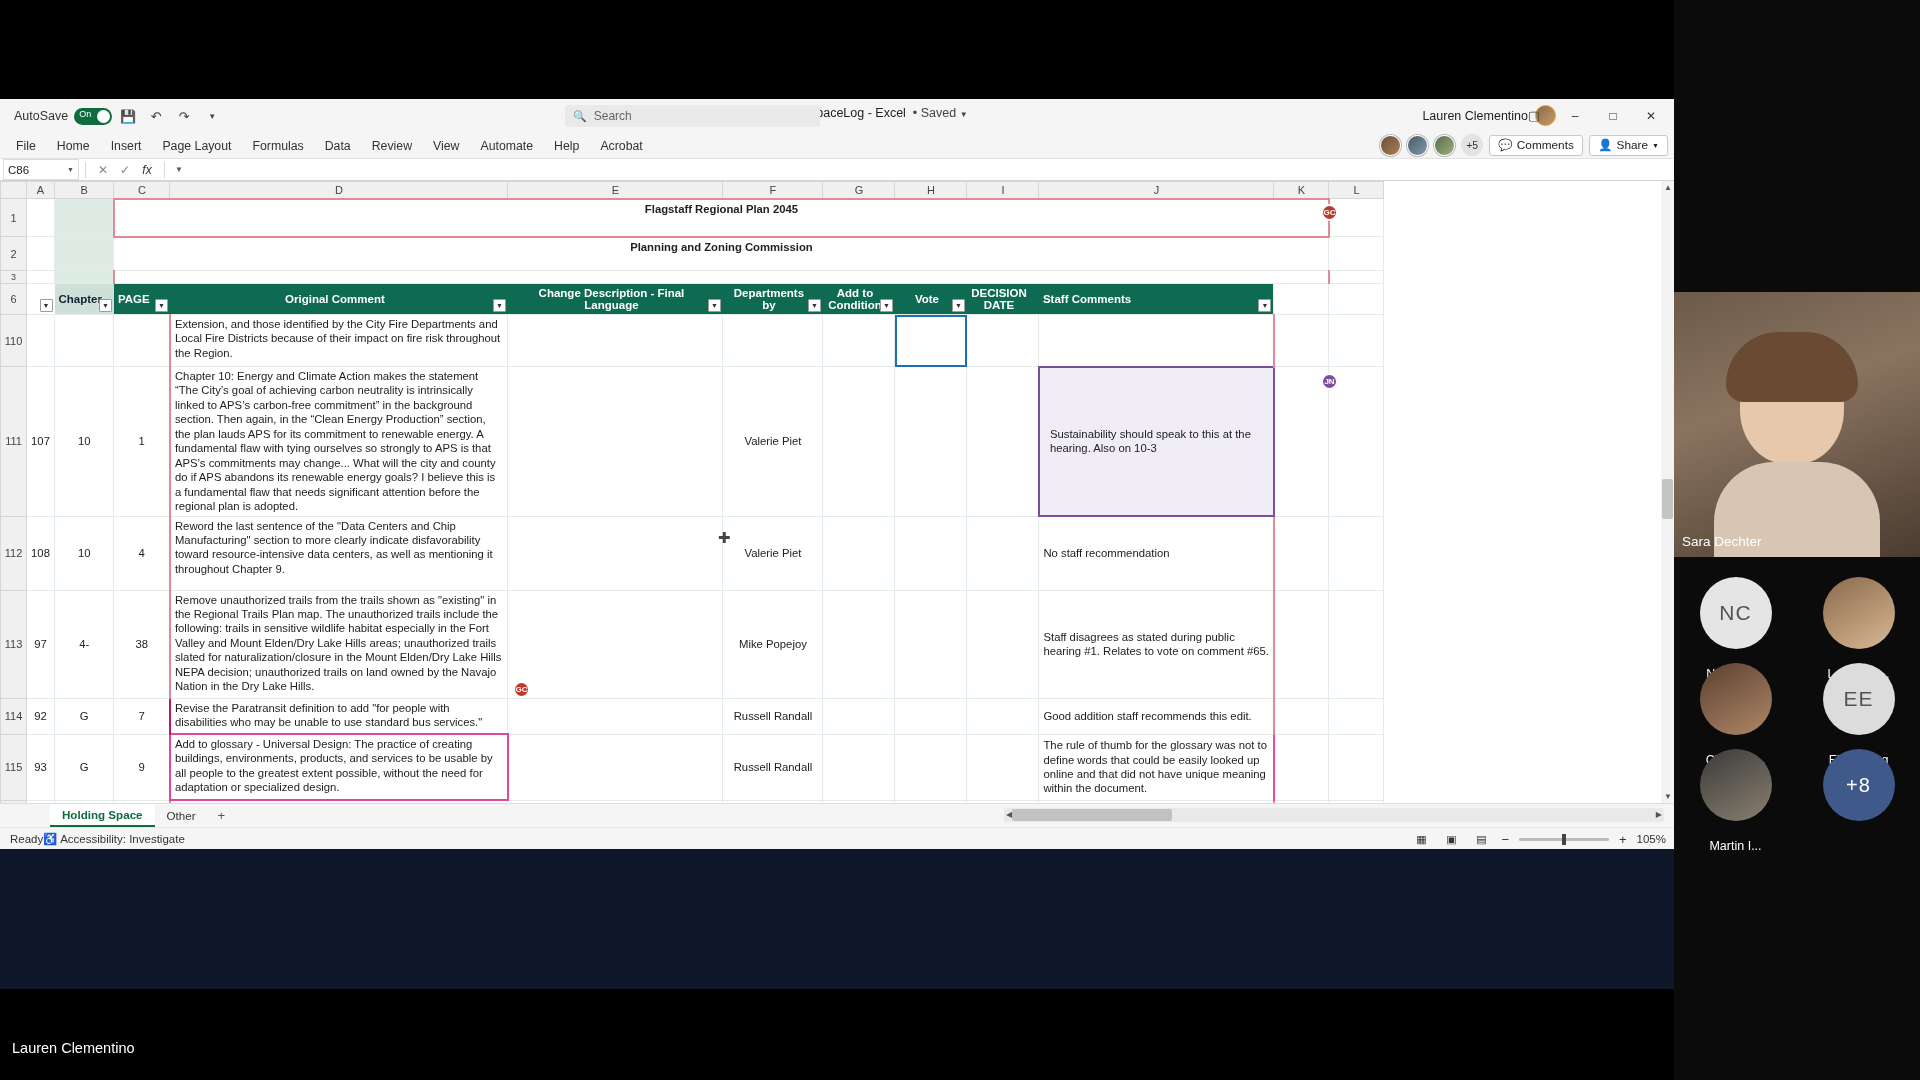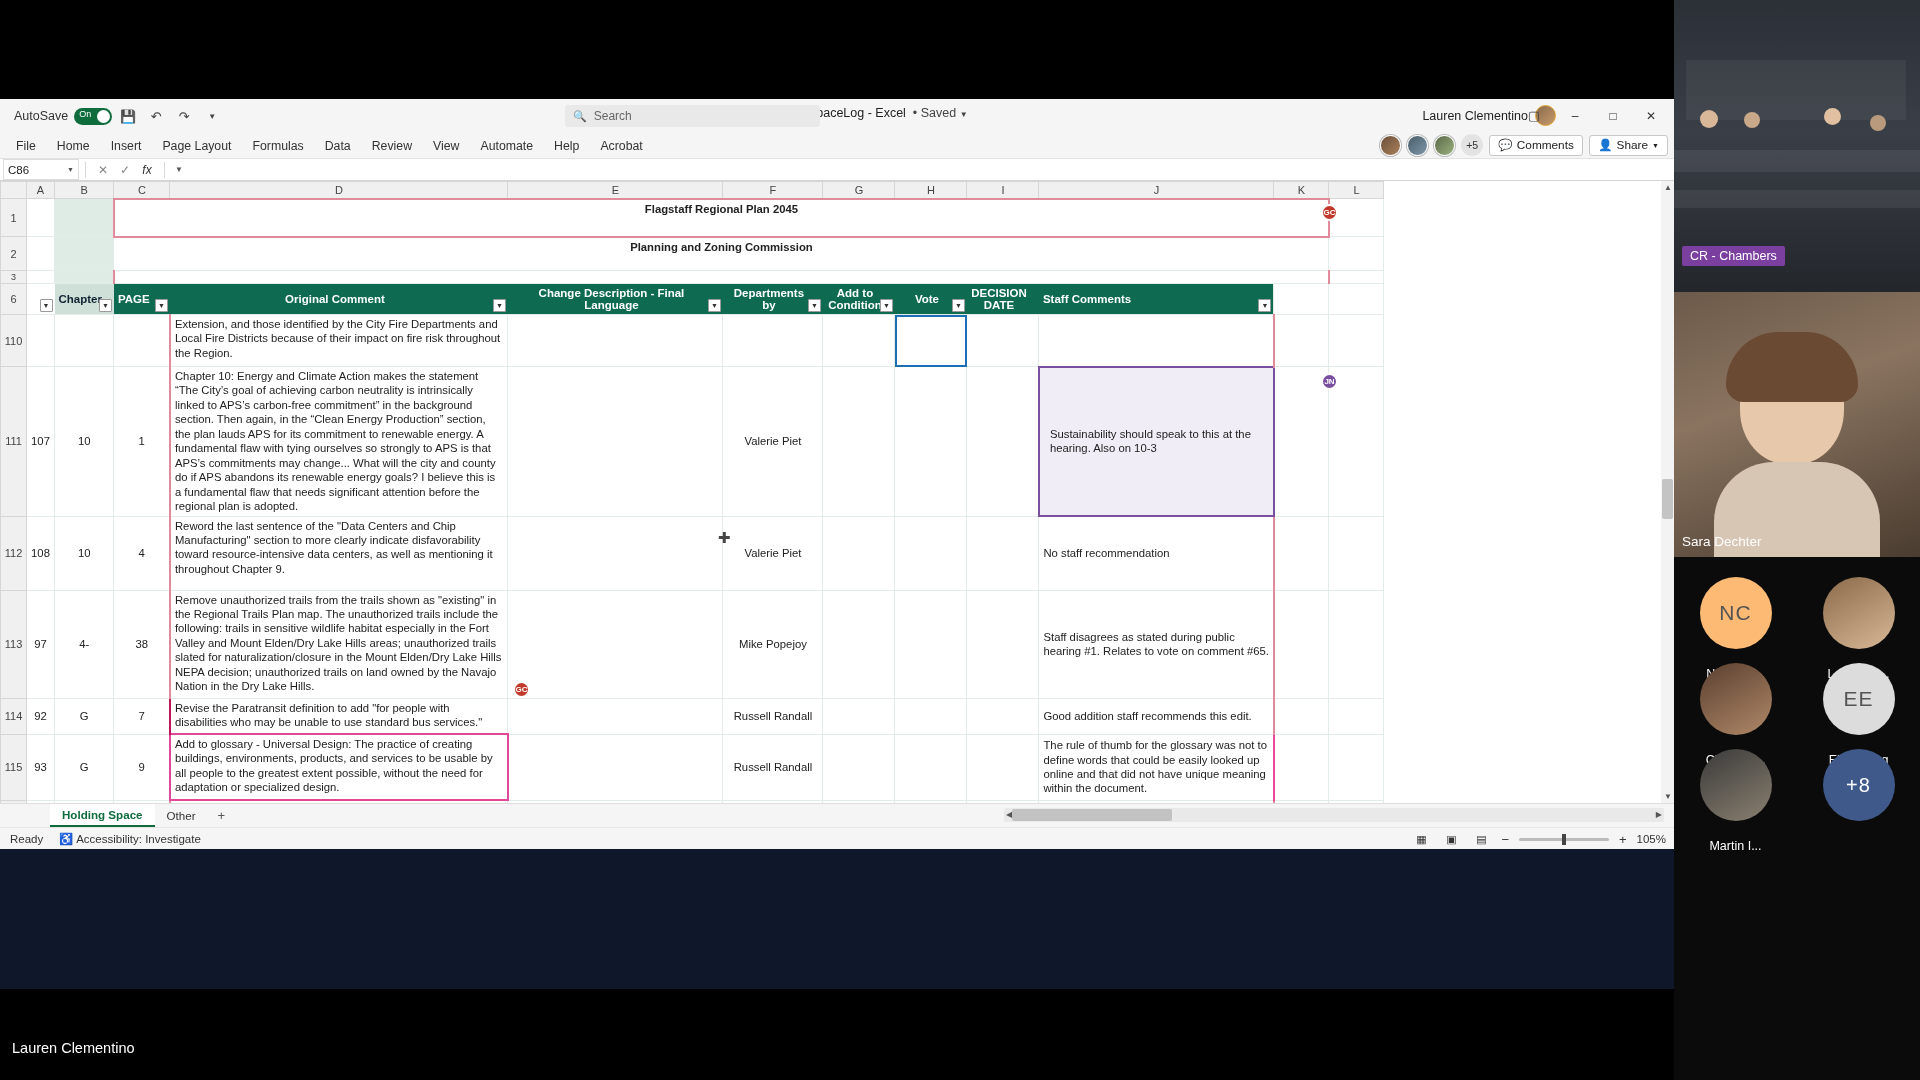--- a/index.html
+++ b/index.html
@@ -167,21 +167,21 @@
   .hscroll {
     position: absolute; right: 10px; top: 4px; width: 660px; height: 14px;
     background: #e9e9e9; border-radius: 2px;
   }
   .hscroll .thumb { position: absolute; left: 8px; top: 1px; width: 160px; height: 12px; background: #c2c2c2; border-radius: 2px; }
   .hscroll .arw { position: absolute; font-size: 8px; color: #555; top: 2px; }
 
   
   .statusbar {
     height: 22px; background: #f5f5f5; display: flex; align-items: center;
-    font-size: 11.5px; color: #333; padding: 0 10px; gap: 16px; position: relative;
+    font-size: 11.5px; color: #333; padding: 0 10px; gap: 0; position: relative;
     border-top: 1px solid #e6e6e6;
   }
   .status-right {
     position: absolute; right: 8px; top: 0; height: 22px; display: flex; align-items: center; gap: 10px;
   }
   .view-btn { width: 20px; height: 16px; display: flex; align-items: center; justify-content: center; font-size: 11px; color: #333; }
   .zoomslider { width: 90px; height: 3px; background: #bbb; position: relative; border-radius: 2px; }
   .zoomslider .kn { position: absolute; left: 48%; top: -4px; width: 4px; height: 11px; background: #444; }
 
   
@@ -575,42 +575,32 @@
       </div>
     </div>
   </div>
 
   <div style="position:absolute;left:0;top:0;width:1674px;height:88px;background:#000"></div>
   <div style="position:absolute;left:0;top:989px;width:1674px;height:91px;background:#000"></div>
   <div class="bottom-name">Lauren Clementino</div>
 
   <div id="video">
 
-    <div class="chambers vtile">
-      <div class="cb-row" style="left:0;top:150px;width:246px;height:22px;"></div>
-      <div class="cb-row" style="left:0;top:190px;width:246px;height:18px;"></div>
-      <div class="cb-row" style="left:12px;top:60px;width:220px;height:60px;background:rgba(255,255,255,0.05)"></div>
-      <div class="person-head" style="left:26px;top:110px;width:18px;height:18px;background:#d9b89a"></div>
-      <div class="person-head" style="left:70px;top:112px;width:16px;height:16px;background:#c9a88a"></div>
-      <div class="person-head" style="left:150px;top:108px;width:17px;height:17px;background:#e0c0a0"></div>
-      <div class="person-head" style="left:196px;top:115px;width:16px;height:16px;background:#b99a7c"></div>
-      <div class="name-badge" style="left:8px; bottom:26px;">CR - Chambers</div>
-    </div>
 
     <div class="speaker vtile">
       <div class="person-head" style="left:66px;top:52px;width:104px;height:120px;background:#e8c8ab;border-radius:50% 50% 45% 45%"></div>
       <div style="position:absolute;left:52px;top:40px;width:132px;height:70px;background:#6a4a32;border-radius:60px 60px 20px 20px"></div>
       <div style="position:absolute;left:40px;top:170px;width:166px;height:95px;background:#d8c6b4;border-radius:60px 60px 0 0"></div>
       <div class="spk-name">Sara Dechter</div>
     </div>
 
     <div class="grid-people">
 
       <div class="pcell" style="left:0;top:0">
-        <div class="pavatar" style="background:#fdba74;color:#555">
+        <div class="pavatar" style="background:#e5e5e5;color:#555">
           <span>NC</span>
         </div>
         <div class="plabel">Nancy C...</div>
       </div>
 
       <div class="pcell" style="left:123px;top:0">
         <div class="pavatar" style="background:linear-gradient(150deg,#8a6a4a,#d8b896)">
           <span style="visibility:hidden">LC</span>
         </div>
         <div class="plabel">Lauren C...</div>

